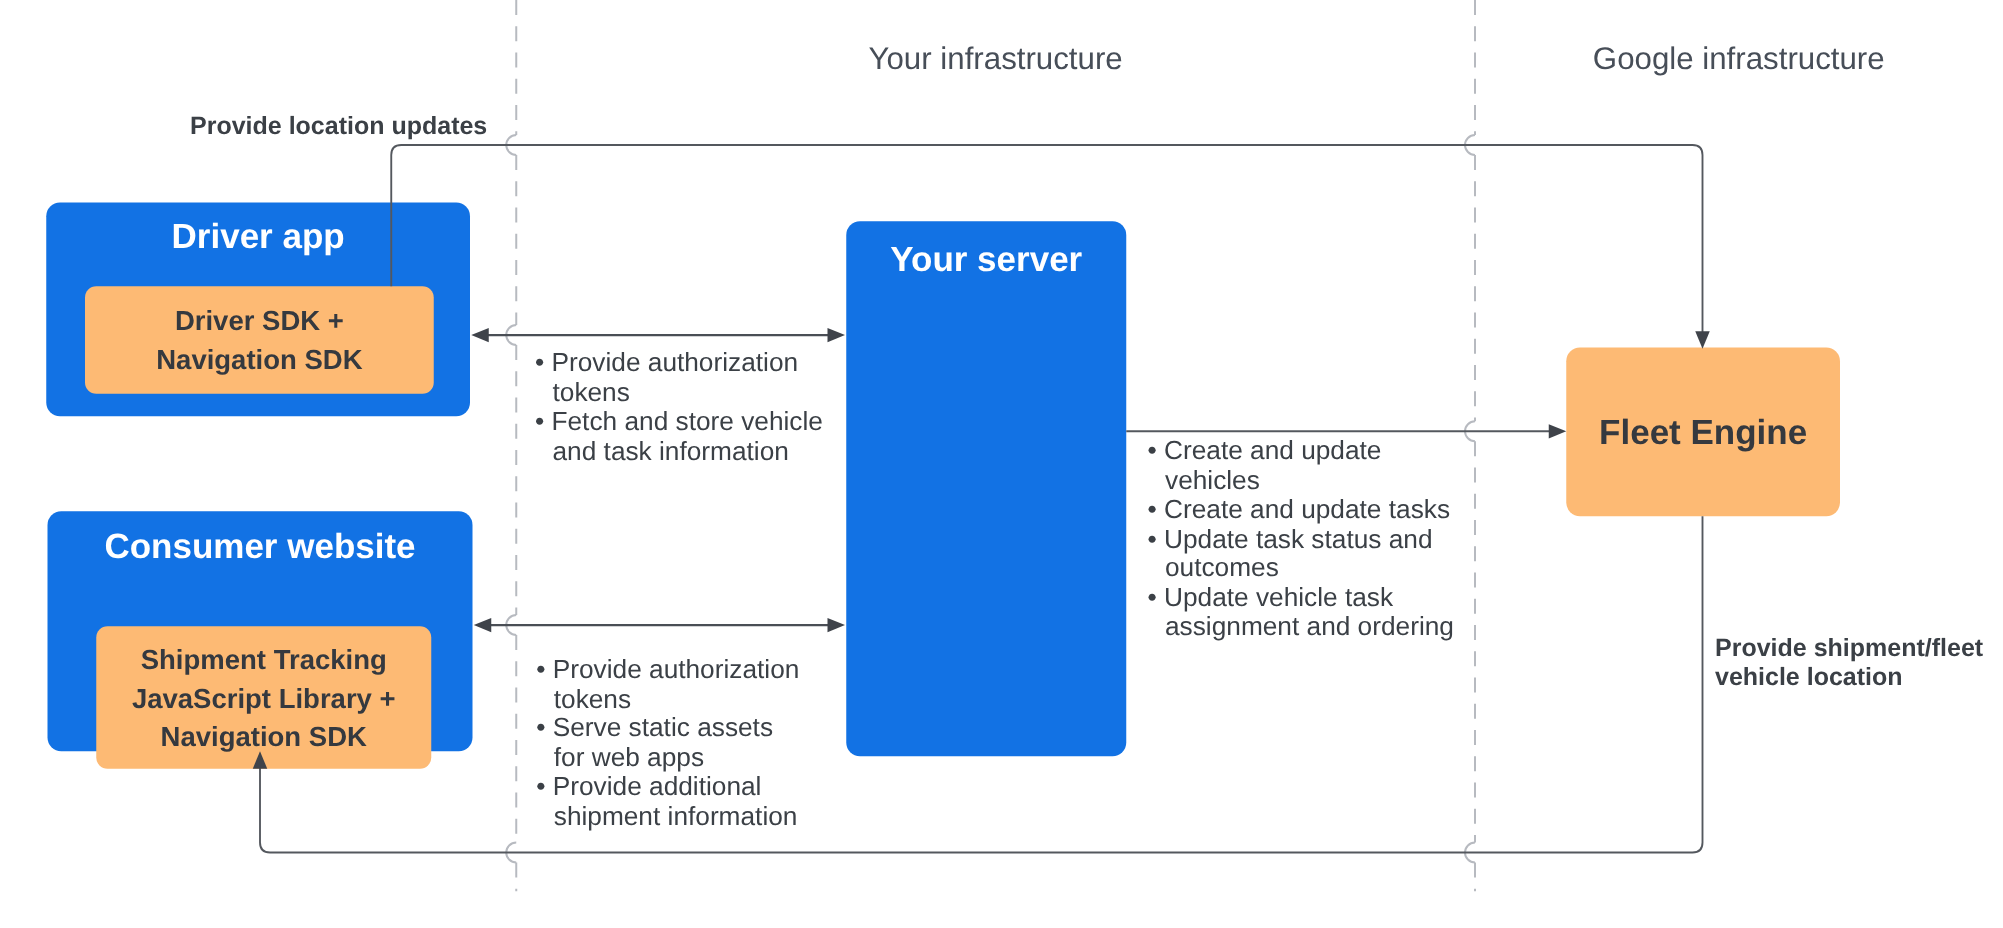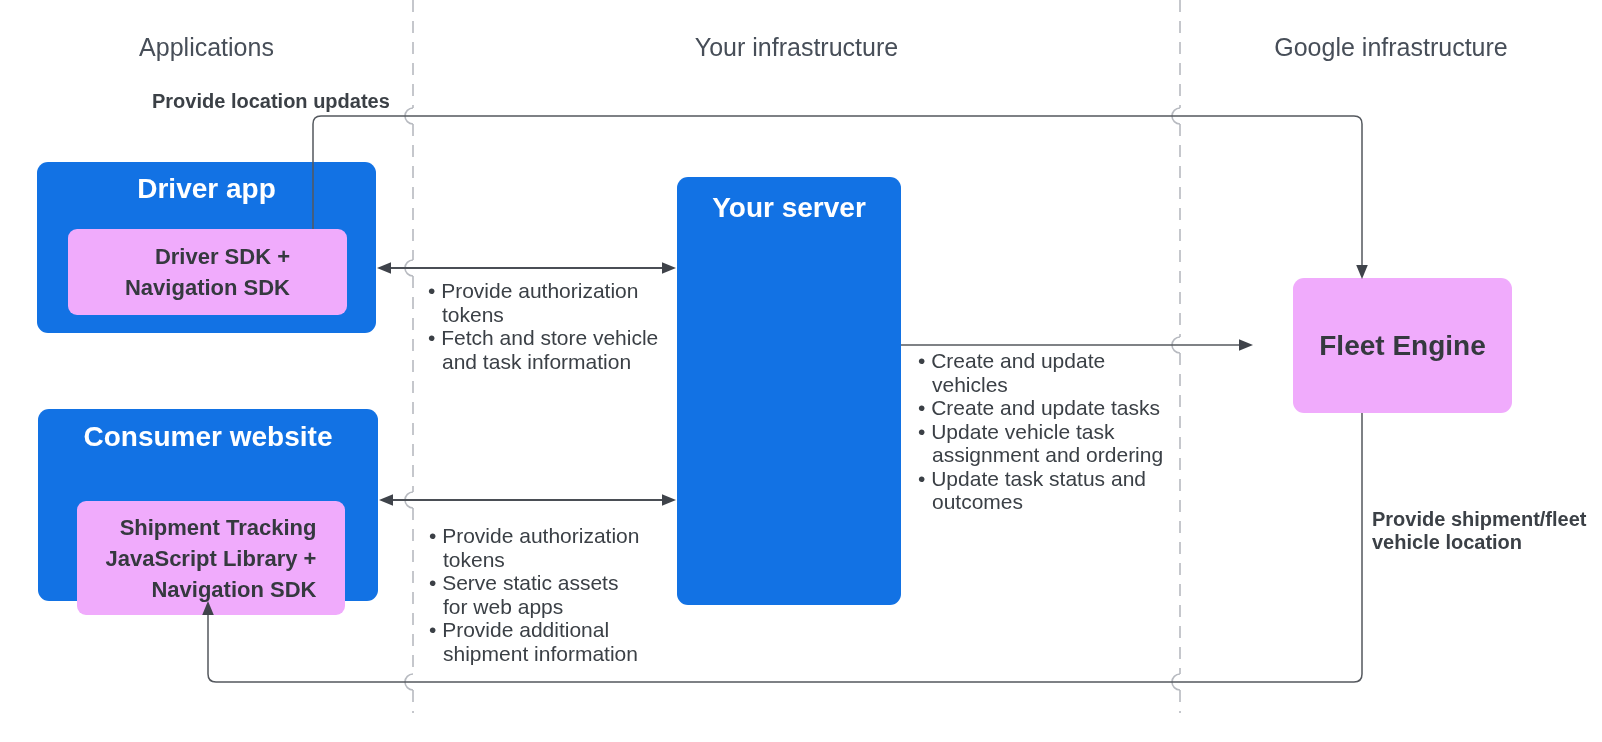--- a/index.html
+++ b/index.html
@@ -11,84 +11,83 @@
     position:absolute;top:33px;font-size:25px;font-weight:400;
     color:#474E58;text-align:center;line-height:28px;
   }
   .blue-node{
     position:absolute;background:#1272E4;border-radius:11px;
   }
   .blue-title{
     color:#ffffff;font-size:28px;font-weight:bold;text-align:center;line-height:32px;
   }
   .yellow-node{
-    position:absolute;background:#f0abfc;border-radius:9px;
+    position:absolute;background:#fdba74;border-radius:9px;
     display:flex;align-items:center;justify-content:center;
-    text-align:right;font-size:22px;font-weight:bold;color:#35393F;
+    text-align:center;font-size:22px;font-weight:bold;color:#35393F;
     white-space:pre-line;line-height:31px;
   }
   .bullets{
     position:absolute;margin:0;padding:0;list-style:none;
     font-size:21px;font-weight:normal;color:#3B4046;line-height:23.5px;
   }
   .bullets li{white-space:pre-line;padding-left:14px;text-indent:-14px;}
   .bullets li::before{content:"\2022\00a0";}
   .floating-label{
     position:absolute;font-size:20px;font-weight:bold;color:#3B4046;
     white-space:pre-line;line-height:23px;
   }
   .wires{position:absolute;left:0;top:0;pointer-events:none;}
 </style>
 </head>
 <body>
 
 <div class="canvas">
 
-  <div class="col-header" style="left:0;width:413px;">Applications</div>
   <div class="col-header" style="left:413px;width:767px;">Your infrastructure</div>
   <div class="col-header" style="left:1180px;width:422px;">Google infrastructure</div>
 
   <div class="blue-node" style="left:37px;top:162px;width:339px;height:171px;">
     <div class="blue-title" style="padding-top:11px;text-align:center;">Driver app</div>
   </div>
   <div class="yellow-node" style="left:68px;top:229px;width:279px;height:86px;">Driver SDK +
 Navigation SDK</div>
 
   <div class="blue-node" style="left:38px;top:409px;width:340px;height:192px;">
     <div class="blue-title" style="padding-top:12px;">Consumer website</div>
   </div>
   <div class="yellow-node" style="left:77px;top:473px;width:268px;height:114px;margin-top:28px;">Shipment Tracking
 JavaScript Library +
 Navigation SDK</div>
 
   <div class="blue-node" style="left:677px;top:177px;width:224px;height:428px;">
     <div class="blue-title" style="padding-top:15px;">Your server</div>
   </div>
 
-  <div class="yellow-node" style="left:1253px;top:278px;width:219px;height:135px;border-radius:11px;font-size:28px;margin-left:40px;">Fleet Engine</div>
+  <div class="yellow-node" style="left:1253px;top:278px;width:219px;height:135px;border-radius:11px;font-size:28px;">Fleet Engine</div>
 
   <div class="floating-label" style="left:152px;top:90px;">Provide location updates</div>
 
   <div class="floating-label" style="left:1372px;top:508px;">Provide shipment/fleet
 vehicle location</div>
 
   <ul class="bullets" style="left:428px;top:279px;width:235px;">
     <li>Provide authorization
 tokens</li>
     <li>Fetch and store vehicle
 and task information</li>
   </ul>
 
   <ul class="bullets" style="left:918px;top:349px;width:250px;">
     <li>Create and update vehicles</li>
     <li>Create and update tasks</li>
+    <li>Update task status and
+outcomes</li>
     <li>Update vehicle task
 assignment and ordering</li>
-    <li>Update task status and
-outcomes</li>
   </ul>
 
   <ul class="bullets" style="left:429px;top:524px;width:235px;">
     <li>Provide authorization
 tokens</li>
     <li>Serve static assets
 for web apps</li>
     <li>Provide additional
 shipment information</li>
   </ul>

